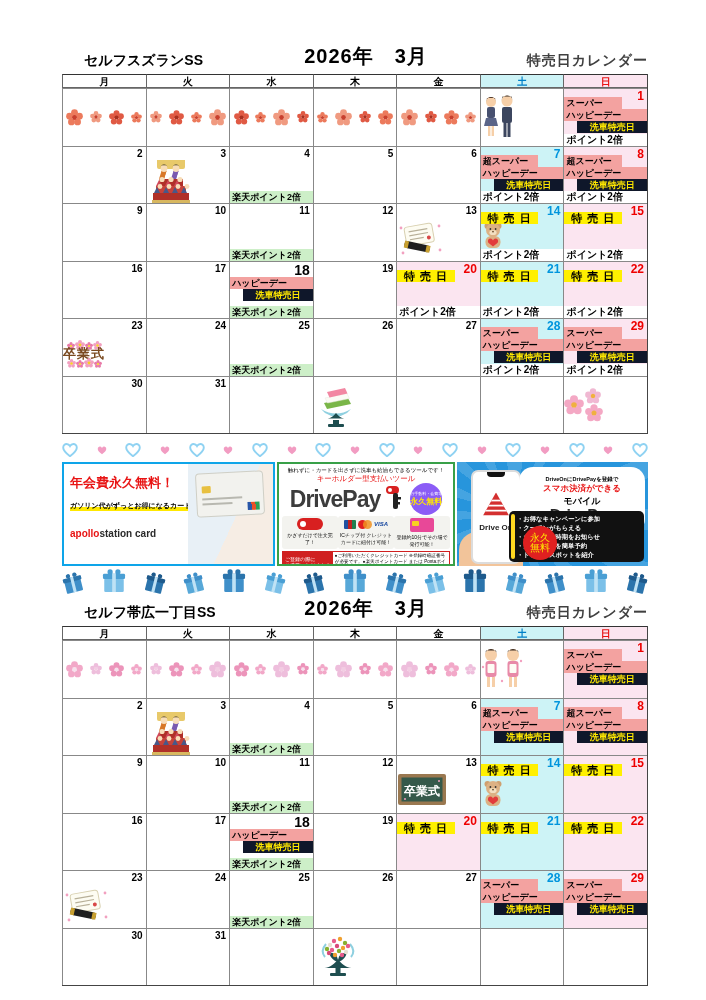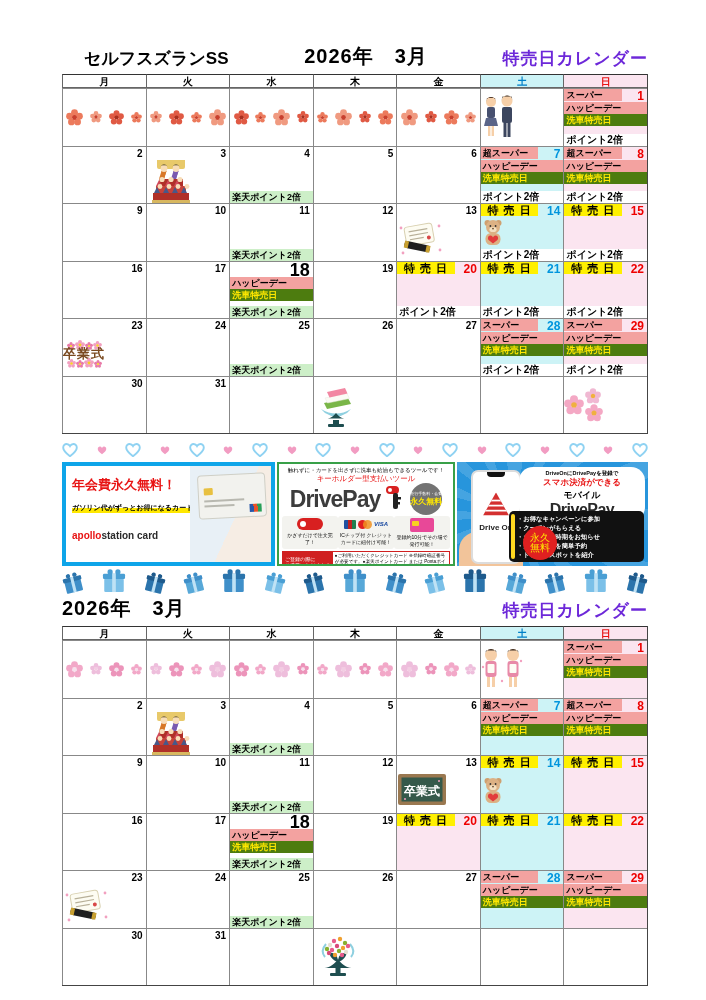--- a/index.html
+++ b/index.html
@@ -1,82 +1,82 @@
 <!DOCTYPE html>
 <html><head>
 <meta charset="utf-8">
 <style>
   html,body{margin:0;padding:0;background:#fff;}
   .page{position:relative;width:706px;height:1000px;background:#fff;overflow:hidden;
         font-family:"Liberation Sans","DejaVu Sans",sans-serif;color:#000;}
   
   .cal{position:absolute;left:62px;width:586px;}
   .cal-head{display:flex;align-items:flex-end;height:26px;margin-bottom:4px;}
-  .station{flex:1;font-size:17px;font-weight:800;padding-left:22px;}
+  .station{flex:1;font-size:14px;font-weight:800;padding-left:22px;}
   .monthtt{flex:0 0 auto;font-size:20px;font-weight:800;letter-spacing:1px;text-align:right;}
-  .caltt{flex:1;text-align:right;font-size:17px;font-weight:800;color:#6d28d9;letter-spacing:1px;}
+  .caltt{flex:1;text-align:right;font-size:14px;font-weight:800;color:#404040;letter-spacing:1px;}
   .grid{display:grid;grid-template-columns:repeat(7,1fr);grid-template-rows:14px repeat(6,57.5px);
         border:1px solid #444;border-left:none;border-top:none;background:#999;}
   .hcell{background:#fff;border-left:1px solid #666;border-top:1.6px solid #333;border-bottom:1px solid #666;
          font-size:10px;font-weight:800;text-align:center;line-height:13px;}
   .hcell.sat{background:#cdf3f6;color:#0080c8;}
   .hcell.sun{background:#fbe5f0;color:#e81414;}
   .cell{position:relative;display:flex;flex-direction:column;background:#fff;
         border-left:1px solid #888;border-top:1px solid #888;overflow:hidden;}
   .bg-cyan{background:#cdf3f6;} .bg-pink{background:#fbe5f0;} .bg-white{background:#fff;}
   .num{font-size:10px;font-weight:600;text-align:right;line-height:12px;padding:1px 3px 0 0;}
   .num.red{color:#ee0000;} .num.blue{color:#0095dd;}
   .num.sp{font-size:12px;font-weight:800;}
-  .num.big{font-size:18px;font-weight:800;line-height:14px;}
+  .num.big{font-size:14px;font-weight:800;line-height:14px;}
   .toprow{display:flex;align-items:flex-start;}
-  .toprow .band{flex:1;}
+  .toprow .band{flex:1;margin-top:8px;}
   .toprow .num{width:22px;flex:0 0 auto;}
   .band{font-size:9px;font-weight:700;line-height:12px;padding:0 2px;white-space:nowrap;overflow:hidden;}
   .b-happy{background:#f3a2a0;}
-  .b-wash{background:#4d7c0f;color:#ffe800;text-align:left;}
+  .b-wash{background:#0f172a;color:#ffe800;text-align:center;margin-left:13px;}
   .b-point{background:#ffffff;font-size:10px;}
   .b-rakuten{background:#cdefc8;}
   .b-tokubai{background:#fff000;font-size:11px;font-weight:800;text-align:center;letter-spacing:1px;}
   .bottom{margin-top:auto;}
   .illo{flex:1;display:flex;align-items:center;justify-content:flex-start;overflow:hidden;}
   .decor{flex:1;display:flex;align-items:center;justify-content:space-around;overflow:hidden;}
   .sotsu-txt{font-size:13px;font-weight:800;color:#7a4a20;letter-spacing:1px;}
   .sotsu-wrap{display:flex;flex-direction:column;align-items:center;line-height:8px;}
   
   .hearts{position:absolute;left:62px;top:441px;width:586px;height:18px;
           display:flex;align-items:center;justify-content:space-between;}
   .gifts{position:absolute;left:62px;top:568px;width:586px;height:26px;
          display:flex;align-items:flex-end;justify-content:space-between;}
   
   .ads{position:absolute;left:62px;top:462px;width:586px;height:104px;
        display:flex;justify-content:space-between;}
   .ad{box-sizing:border-box;position:relative;overflow:hidden;}
-  .ad-apollo{width:213px;border:4px solid #0ea5e9;background:#fff;display:flex;}
+  .ad-apollo{width:213px;border:2px solid #0ea5e9;background:#fff;display:flex;}
   .ap-left{width:118px;padding:10px 0 0 6px;}
   .ap-head{font-size:13px;font-weight:800;color:#e81414;white-space:nowrap;}
   .ap-sub{margin-top:9px;font-size:7px;font-weight:700;white-space:nowrap;
           background:linear-gradient(transparent 55%,#ffe800 55%);display:inline-block;}
   .ap-logo{margin-top:16px;font-size:10px;font-weight:800;}
   .ap-logo .red{color:#e81414;text-align:center;} .ap-logo .dark{color:#2a2a2a;}
   .ap-right{flex:1;background:linear-gradient(115deg,#e8f0f6 55%,#f6ede4 55%);position:relative;}
   .ap-card{position:absolute;left:8px;top:8px;width:66px;height:42px;background:#f2f2ee;
            border:1px solid #cfcfc6;border-radius:4px;transform:rotate(-3deg);}
   .ap-card .chip{position:absolute;left:5px;top:12px;width:9px;height:7px;background:#e8c040;border-radius:1px;}
   .ap-card .ln{position:absolute;left:5px;height:2px;background:#b8b8b0;}
   .ap-card .brands{position:absolute;right:4px;bottom:4px;width:12px;height:8px;
                    background:linear-gradient(90deg,#2856a8 33%,#e85028 33%,#e85028 66%,#28a058 66%);}
   .ap-cta{position:absolute;right:-2px;bottom:-2px;width:120px;background:#e01818;color:#fff;
           font-size:10.5px;font-weight:800;text-align:center;line-height:14px;padding:4px 2px;}
   .ad-drivepay{width:178px;border:2px solid #38a048;background:#fff;padding:3px 3px 2px;}
   .dp-note{font-size:5.5px;text-align:center;white-space:nowrap;}
   .dp-sub{font-size:7.5px;font-weight:400;color:#e81414;text-align:center;}
   .dp-brandrow{display:flex;align-items:center;justify-content:center;gap:2px;height:30px;}
   .dp-brand{font-size:23px;font-weight:900;color:#3c3c3c;letter-spacing:-1px;}
-  .dp-badge{width:32px;height:32px;border-radius:50%;background:#737373;color:#ffe800;
-            display:flex;flex-direction:column;align-items:flex-start;justify-content:center;flex:0 0 auto;}
+  .dp-badge{width:32px;height:32px;border-radius:50%;background:#8b5cf6;color:#ffe800;
+            display:flex;flex-direction:column;align-items:flex-end;justify-content:center;flex:0 0 auto;}
   .dp-badge .s{font-size:4px;color:#fff;white-space:nowrap;}
   .dp-badge .b{font-size:8px;font-weight:800;white-space:nowrap;}
   .dp-panels{display:flex;justify-content:space-between;margin-top:2px;}
   .dp-panel{width:54px;background:#f3f3ef;border-radius:3px;padding:2px 1px;
             display:flex;flex-direction:column;align-items:center;}
   .dp-cap{font-size:5px;text-align:center;line-height:6.5px;margin-top:2px;}
   .dp-fob{width:26px;height:12px;background:#d82020;border-radius:6px;position:relative;}
   .dp-fob:before{content:"";position:absolute;left:3px;top:3px;width:6px;height:6px;border-radius:50%;background:#fff;}
   .dp-cards{display:flex;gap:2px;align-items:center;height:12px;}
   .dp-jcb{width:12px;height:9px;background:linear-gradient(90deg,#2050a0 33%,#c02020 33%,#c02020 66%,#208050 66%);border-radius:1px;}
@@ -92,21 +92,21 @@
   .dp-note2 .txt{font-size:4.6px;line-height:5.8px;padding:1px 2px;}
   .ad-driveon{width:191px;background:#2795dc;}
   .don-rays{position:absolute;inset:0;background:repeating-conic-gradient(from 0deg at 30% 50%,rgba(255,255,255,.14) 0 9deg,transparent 9deg 22deg);}
   .don-hand{position:absolute;left:2px;bottom:-6px;width:64px;height:40px;background:#f2c49a;border-radius:18px 18px 0 0;}
   .don-phone{position:absolute;left:14px;top:8px;width:46px;height:90px;background:#fff;border:2px solid #dcdcdc;
              border-radius:7px;display:flex;flex-direction:column;align-items:center;}
   .don-notch{width:18px;height:5px;background:#111;border-radius:0 0 4px 4px;}
   .don-logo{margin-top:14px;}
   .don-phbrand{font-size:8px;font-weight:800;color:#222;margin-top:6px;}
   .don-cloud{position:absolute;right:3px;top:5px;width:118px;background:#fff;border-radius:14px;
-             padding:3px 4px;text-align:center;}
+             padding:9px 4px;text-align:center;}
   .don-l1{font-size:5.5px;font-weight:700;}
   .don-l2{font-size:8.5px;font-weight:800;color:#e81414;}
   .don-l3{font-size:9px;font-weight:800;}
   .don-l4{font-size:16px;font-weight:900;color:#2a2a2a;letter-spacing:-.5px;line-height:16px;}
   .don-box{position:absolute;right:4px;bottom:4px;width:124px;background:#111;border-radius:5px;
            padding:3px 3px 3px 8px;}
   .don-box:before{content:"";position:absolute;left:2px;top:3px;bottom:3px;width:4px;background:#ffd820;border-radius:2px;}
   .don-box div{font-size:6.3px;color:#fff;font-weight:700;line-height:9px;white-space:nowrap;}
   .don-badge{position:absolute;left:66px;bottom:6px;width:34px;height:34px;border-radius:50%;background:#e02020;
              color:#ffe800;display:flex;flex-direction:column;align-items:center;justify-content:center;z-index:3;}
@@ -982,20 +982,21 @@
         <rect x="2.5" y="8" width="15" height="10.5" rx="1" fill="#2b74ac"></rect>
         <rect x="1.5" y="4.5" width="17" height="4" rx="1" fill="#1e5a8c"></rect>
         <rect x="8.6" y="4.5" width="2.8" height="14" fill="#bfe2f5"></rect>
         <circle cx="7" cy="3" r="2" fill="#1e5a8c"></circle>
         <circle cx="13" cy="3" r="2" fill="#1e5a8c"></circle>
       </svg>
     </div>
 
   <div class="cal" style="top:596px;">
     <div class="cal-head">
+      <div class="station">セルフ帯広一丁目SS</div>
       <div class="monthtt">2026年　3月</div>
       <div class="caltt">特売日カレンダー</div>
     </div>
     <div class="grid">
         <div class="hcell">月</div>
         <div class="hcell">火</div>
         <div class="hcell">水</div>
         <div class="hcell">木</div>
         <div class="hcell">金</div>
         <div class="hcell sat">土</div>

